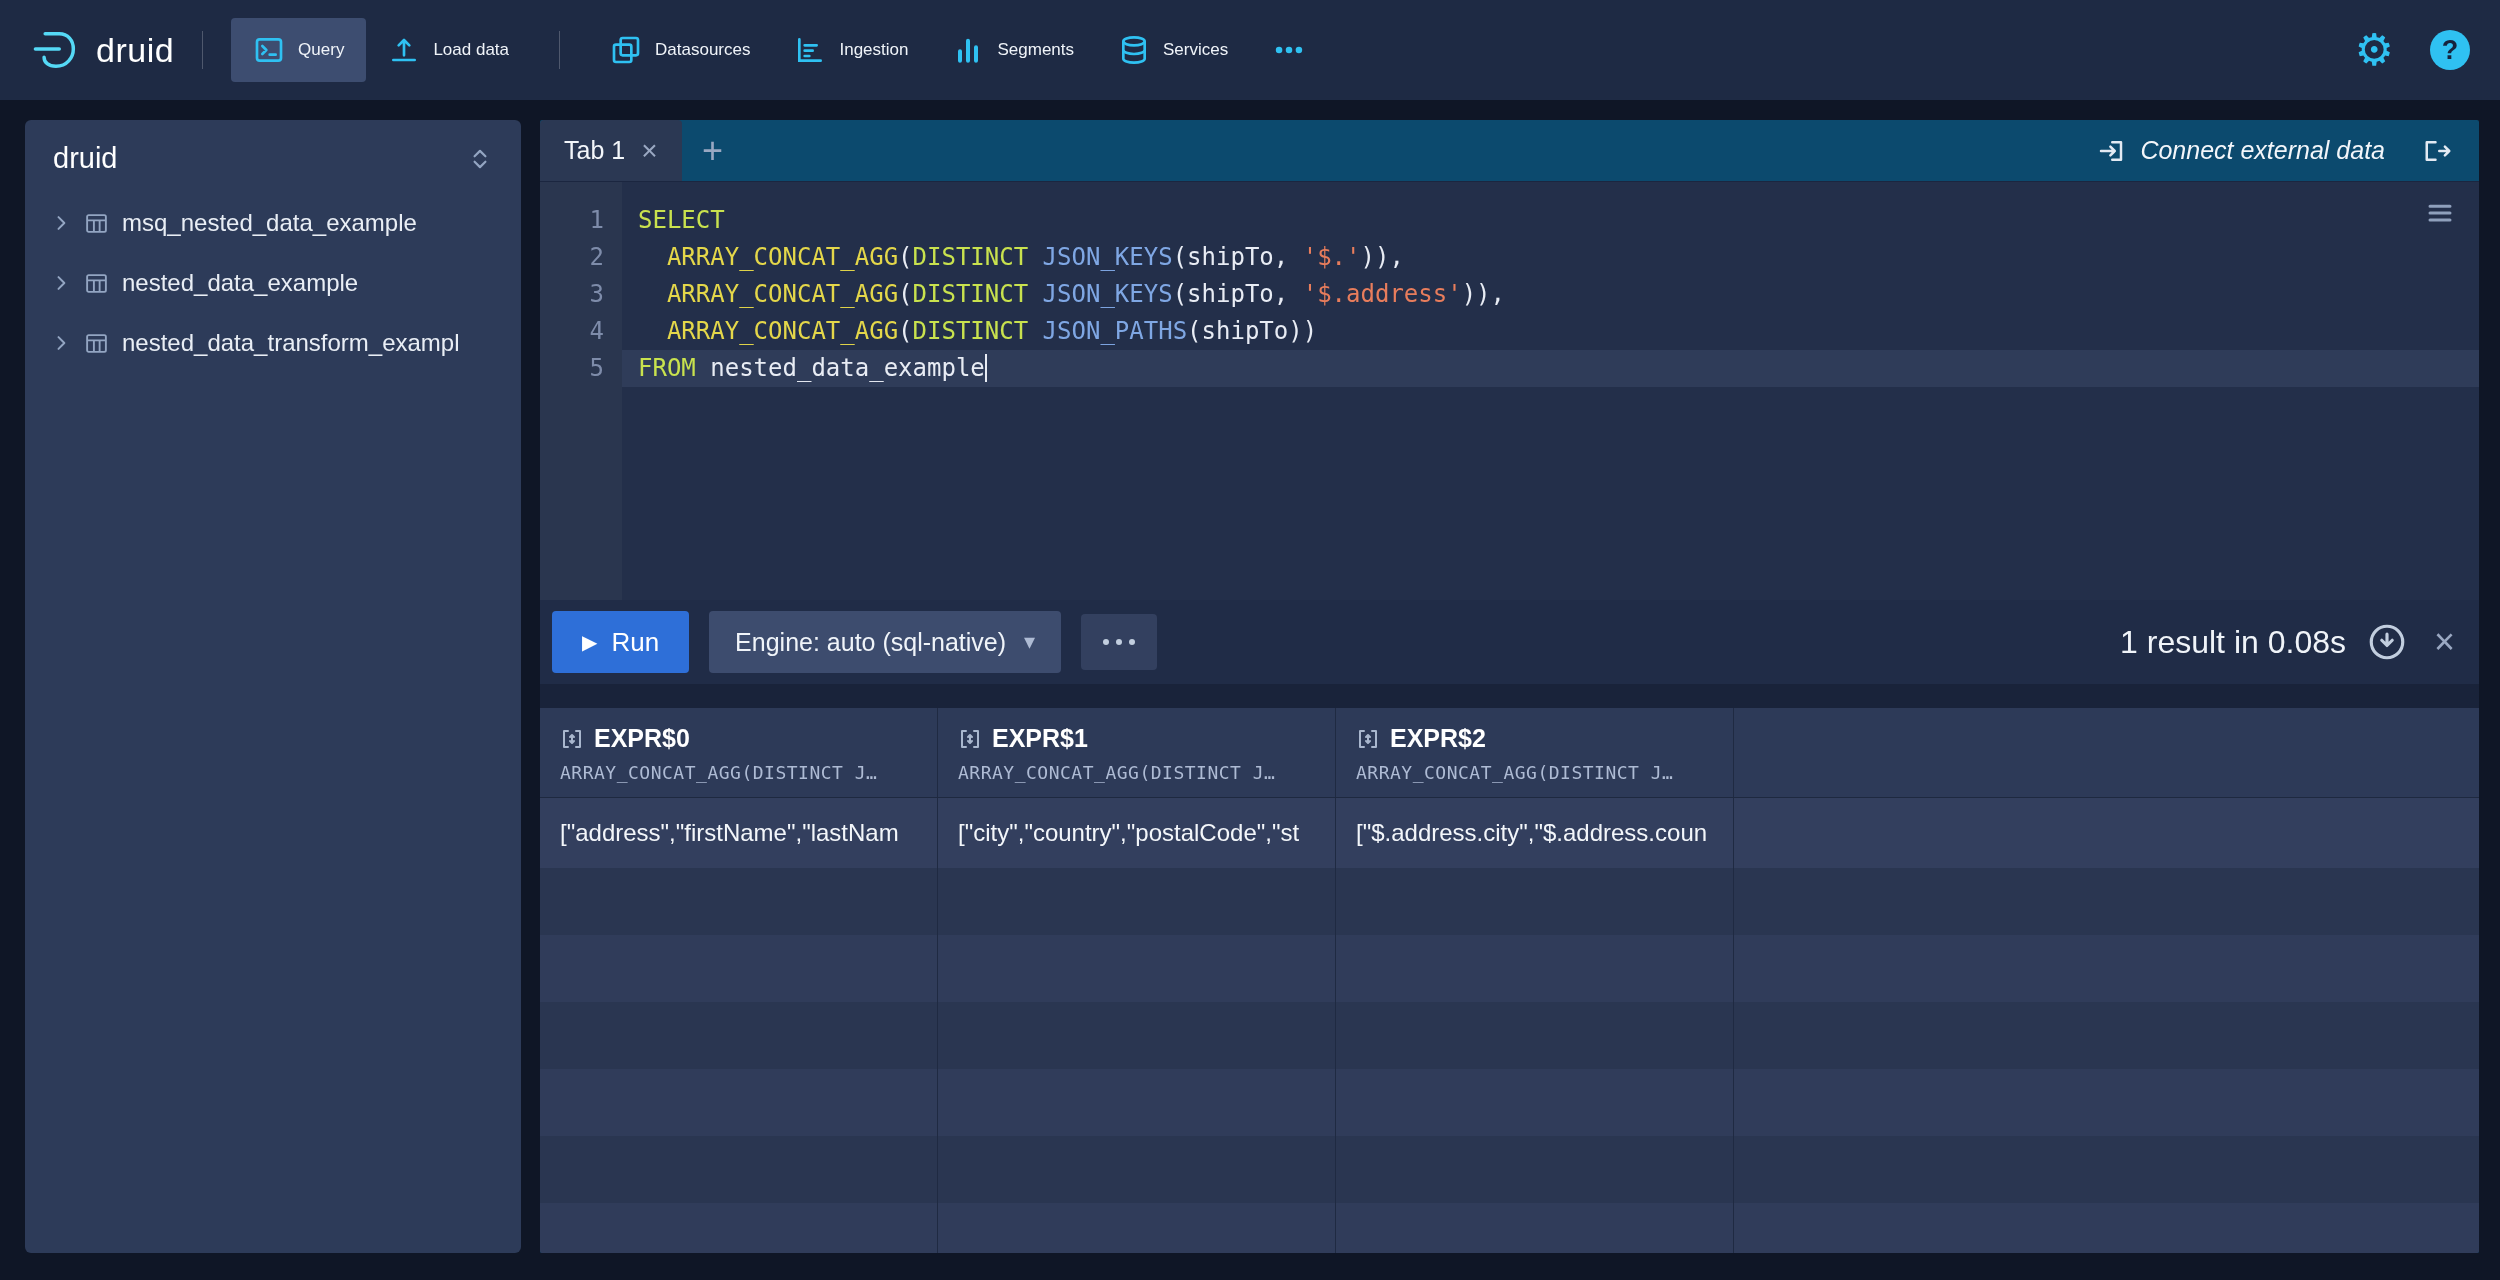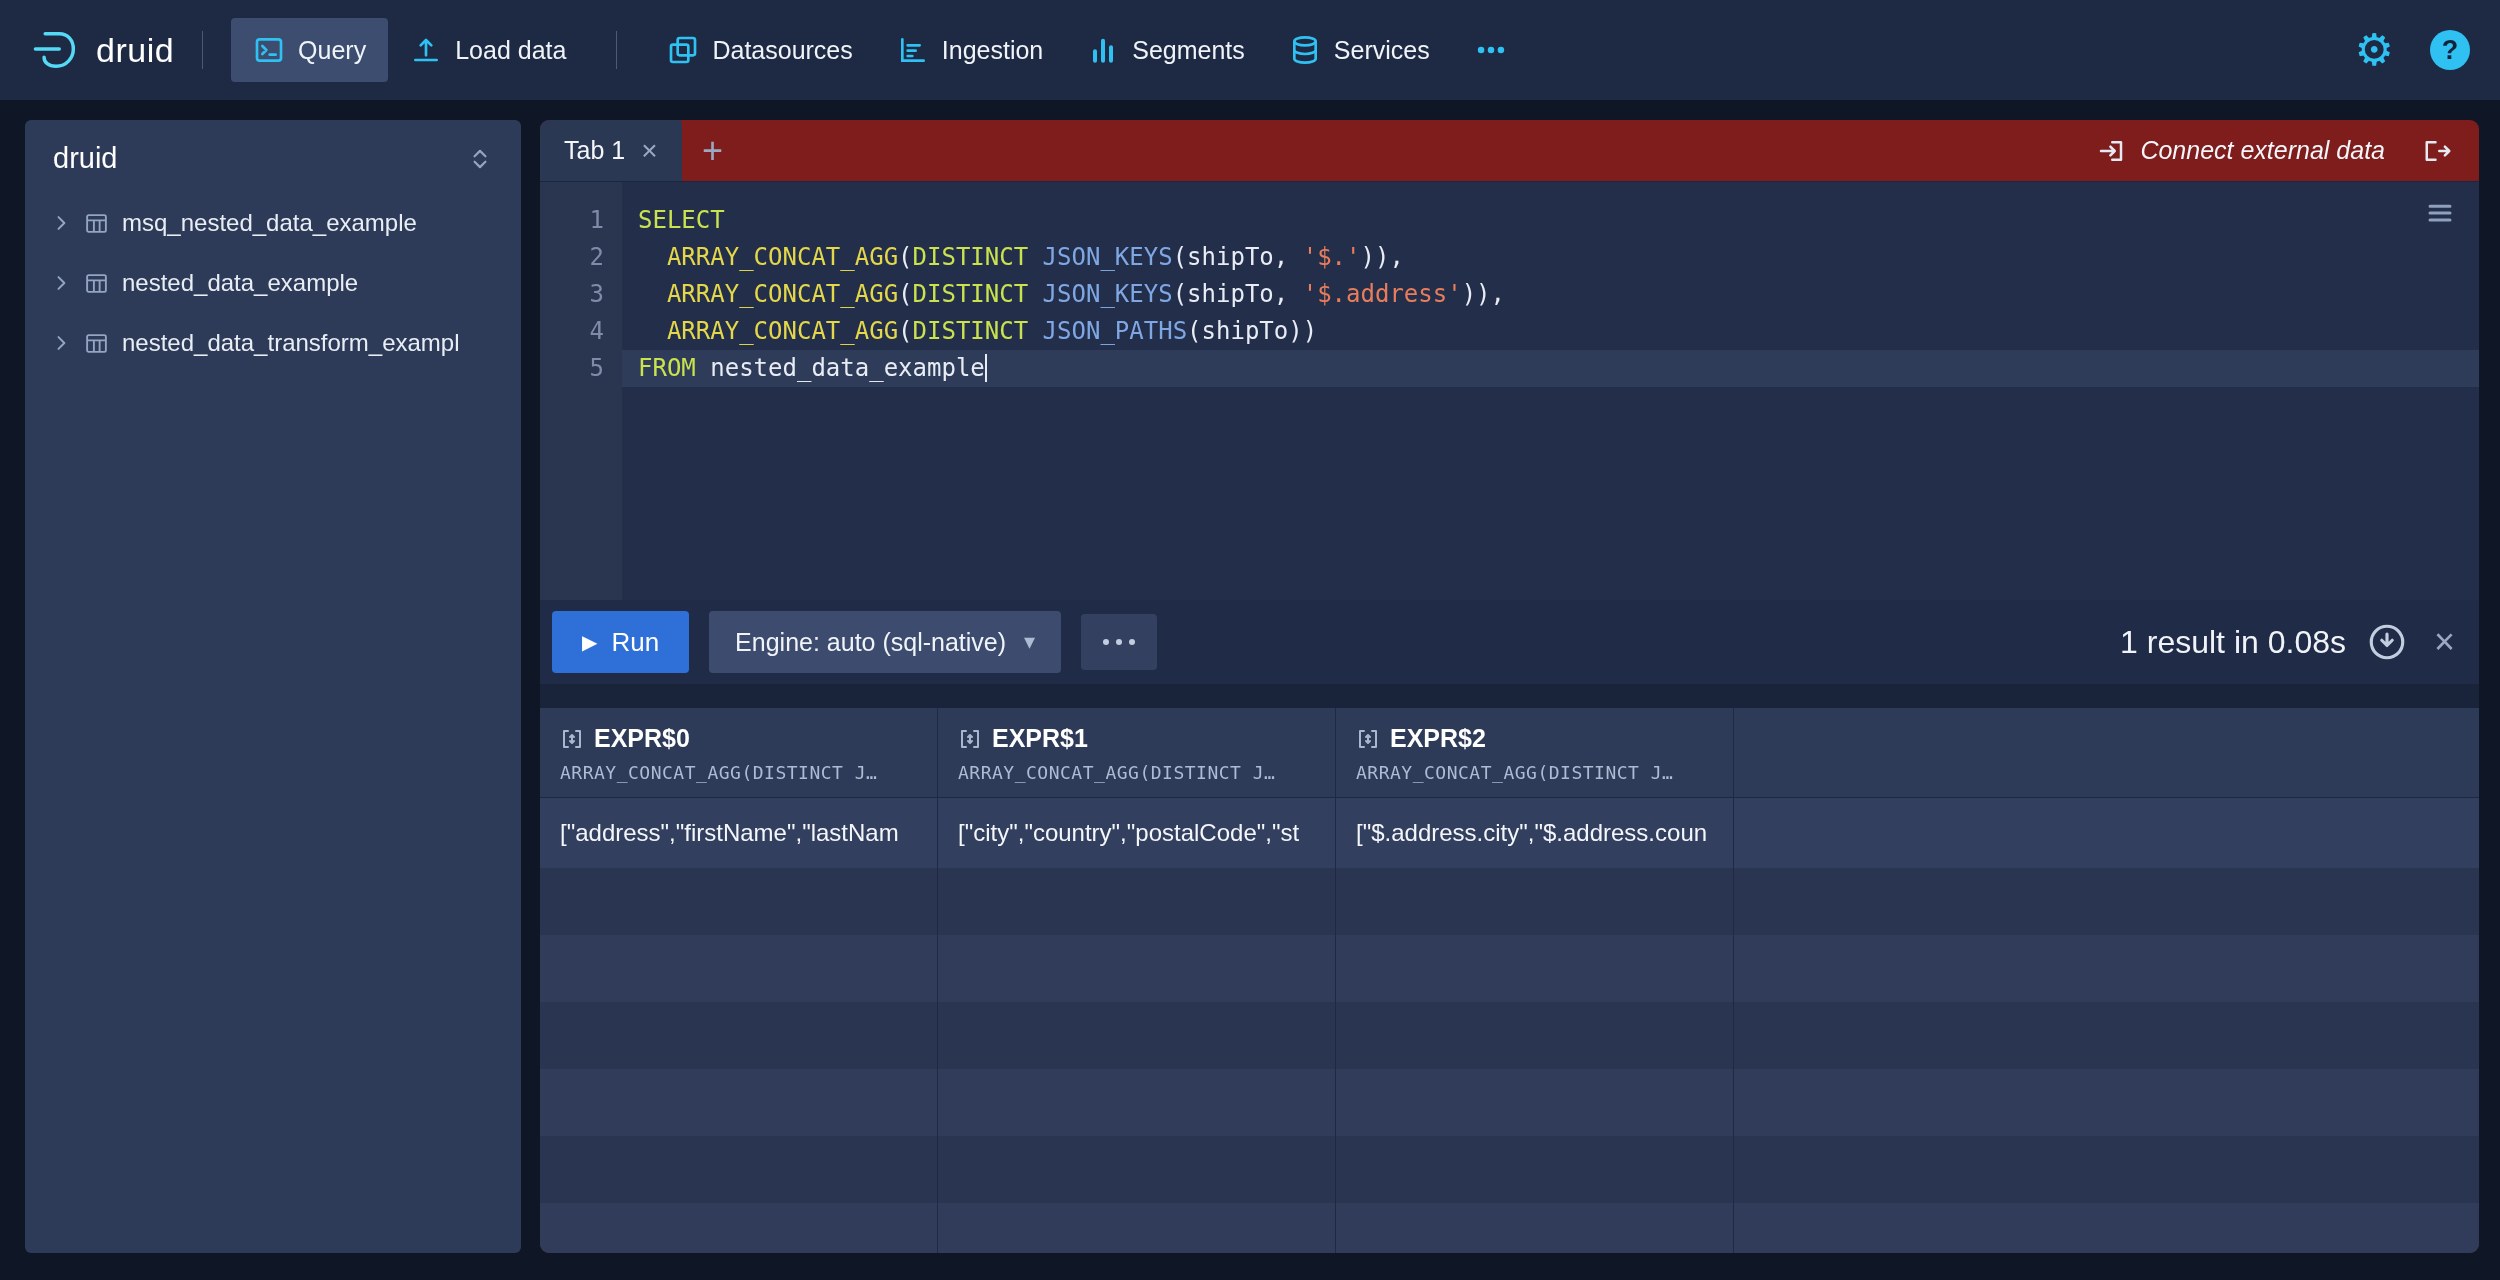--- a/index.html
+++ b/index.html
@@ -17,21 +17,21 @@
     position:absolute; left:0; top:0; right:0; height:100px;
     background:#1E2A44; display:flex; align-items:center;
     padding:0 30px;
   }
   .brand { display:flex; align-items:center; gap:14px; }
   .brand-name { font-size:34px; color:#FFFFFF; letter-spacing:0.5px; }
   .nav-divider { width:1px; height:38px; background:rgba(255,255,255,0.22); margin:0 28px; }
   .nav-item {
     display:flex; align-items:center; gap:13px; height:64px;
     padding:0 22px; border-radius:4px; cursor:pointer;
-    font-size:25px; color:#F0F4F9; white-space:nowrap;
+    font-size:17px; color:#F0F4F9; white-space:nowrap;
   }
   .nav-item.active { background:#3D4D70; }
   .nav-icon { color:#2FC1F2; }
   .nav-spacer { flex:1; }
   .gear-glyph { font-size:44px; color:#2FC1F2; line-height:1; cursor:pointer; }
   .help-circle {
     width:40px; height:40px; border-radius:50%; background:#2FC1F2;
     color:#16233C; font-weight:bold; font-size:27px;
     display:flex; align-items:center; justify-content:center; cursor:pointer;
     margin-left:36px;
@@ -50,21 +50,21 @@
   .sidebar-item {
     display:flex; align-items:center; gap:13px; height:60px;
     padding:0 16px 0 26px; cursor:pointer; color:#E9EEF5; font-size:24px;
     white-space:nowrap; overflow:hidden;
   }
   .muted-icon { color:#93A5C2; flex:none; }
 
   
   .main {
     position:absolute; left:540px; top:120px; right:21px; bottom:27px;
-    background:#7f1d1d; border-radius:9px; overflow:hidden;
+    background:#0c4a6e; border-radius:2px; overflow:hidden;
     display:flex; flex-direction:column;justify-content:center;
   }
 
   
   .tabbar {
     height:62px; flex:none; display:flex; align-items:stretch;
     border-bottom:1px solid #1B2640; padding-left:0;
   }
   .tab {
     display:flex; align-items:center; gap:16px; padding:0 24px;

